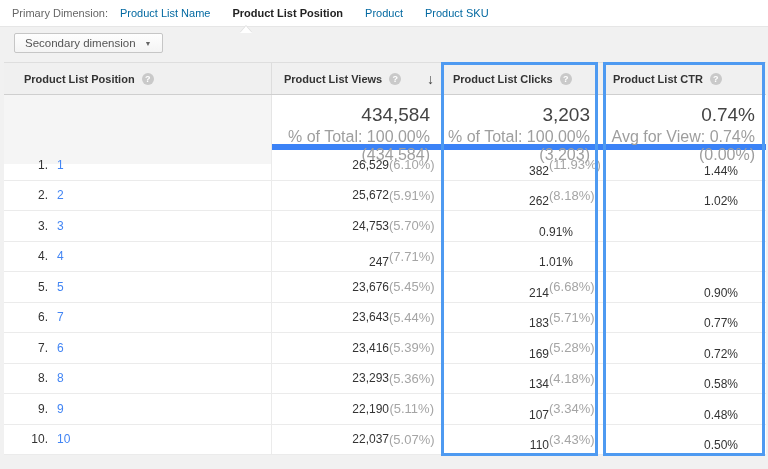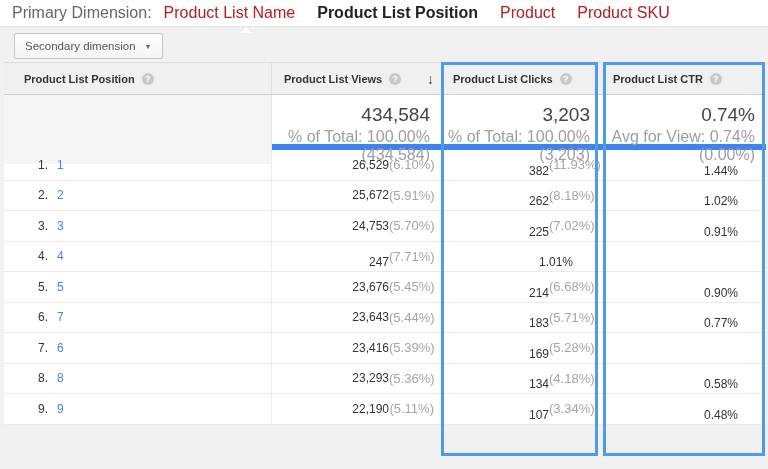--- a/index.html
+++ b/index.html
@@ -7,38 +7,38 @@
   .screen {
     position: relative; width: 768px; height: 469px; overflow: hidden;
     background: #f1f1f1;
     font-family: "Liberation Sans", "DejaVu Sans", sans-serif;
     color: #333;
   }
   
   .topbar {
     position: absolute; top: 0; left: 0; right: 0; height: 26px;
     background: #fff; display: flex; align-items: center;
-    padding-left: 12px; font-size: 16px;
+    padding-left: 12px; font-size: 11px;
   }
   .dim-label { color: #666; margin-right: 12px; }
-  .tab { color: #b91c1c; margin-right: 22px; cursor: pointer; text-decoration: none; }
+  .tab { color: #0369a1; margin-right: 22px; cursor: pointer; text-decoration: none; }
   .tab.selected { color: #222; font-weight: bold; cursor: default; }
   .notch {
     position: absolute; top: 26px; left: 240px; width: 0; height: 0;
     border-left: 6px solid transparent; border-right: 6px solid transparent;
     border-bottom: 7px solid #fff; z-index: 2;
     filter: drop-shadow(0 -1px 0 #ddd);
   }
   
   .toolbar {
     position: absolute; top: 26px; left: 0; right: 0; height: 36px;
     background: #f1f1f1; border-top: 1px solid #e6e6e6;
   }
   .sec-btn {
-    position: absolute; top: 6px; left: 14px; height: 26px;
+    position: absolute; top: 6px; left: 14px; height: 20px;
     background: linear-gradient(#fefefe, #f4f4f4);
     border: 1px solid #c6c6c6; border-radius: 2px;
     font-size: 11.5px; color: #555; padding: 0 10px;
     display: flex; align-items: center; gap: 9px; cursor: pointer;
     font-family: inherit;
   }
   .caret { font-size: 7px; color: #666; }
   
   .table { position: absolute; top: 62px; left: 4px; width: 762px; }
   .grid { display: grid; grid-template-columns: 268px 169px 160px 165px; }
@@ -175,24 +175,20 @@
 
   <div class="grid trow">
     <div class="cell poscell">
       <span class="rank">3.</span>
       <a class="poslink">3</a>
     </div>
     <div class="cell numcell">
       <span class="val">24,753</span>
       <span class="pct">(5.70%)</span>
     </div>
-    <div class="cell numcell">
-      <span class="val normal">225</span>
-      <span class="pct">(7.02%)</span>
-    </div>
     <div class="cell numcell ctrcell">
       <span class="val normal">0.91%</span>
     </div>
   </div>
 
   <div class="grid trow">
     <div class="cell poscell">
       <span class="rank">4.</span>
       <a class="poslink">4</a>
     </div>
@@ -247,20 +243,23 @@
       <a class="poslink">6</a>
     </div>
     <div class="cell numcell">
       <span class="val">23,416</span>
       <span class="pct">(5.39%)</span>
     </div>
     <div class="cell numcell">
       <span class="val normal">169</span>
       <span class="pct">(5.28%)</span>
     </div>
+    <div class="cell numcell ctrcell">
+      <span class="val normal">0.72%</span>
+    </div>
   </div>
 
   <div class="grid trow">
     <div class="cell poscell">
       <span class="rank">8.</span>
       <a class="poslink">8</a>
     </div>
     <div class="cell numcell">
       <span class="val">23,293</span>
       <span class="pct">(5.36%)</span>
@@ -285,18 +284,35 @@
     </div>
     <div class="cell numcell">
       <span class="val normal">107</span>
       <span class="pct">(3.34%)</span>
     </div>
     <div class="cell numcell ctrcell">
       <span class="val normal">0.48%</span>
     </div>
   </div>
 
+  <div class="grid trow">
+    <div class="cell poscell">
+      <span class="rank">10.</span>
+      <a class="poslink">10</a>
+    </div>
+    <div class="cell numcell">
+      <span class="val">22,037</span>
+      <span class="pct">(5.07%)</span>
+    </div>
+    <div class="cell numcell">
+      <span class="val normal">110</span>
+      <span class="pct">(3.43%)</span>
+    </div>
+    <div class="cell numcell ctrcell">
+      <span class="val normal">0.50%</span>
+    </div>
+  </div>
 </div>
   </div>
 
   <div class="hl hl-clicks"></div>
   <div class="hl hl-ctr"></div>
 </div>
 
 </body></html>

